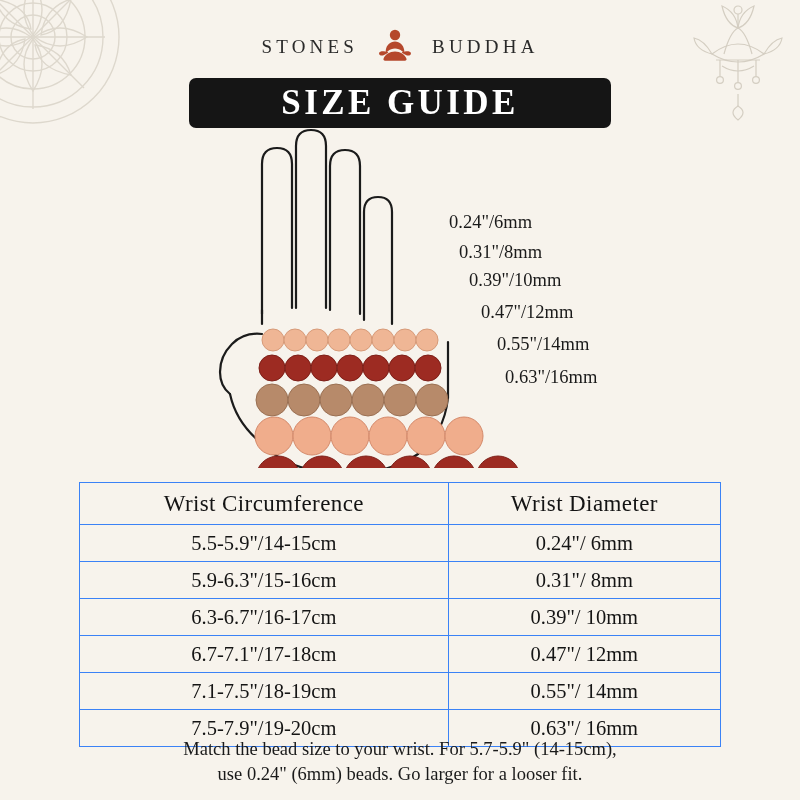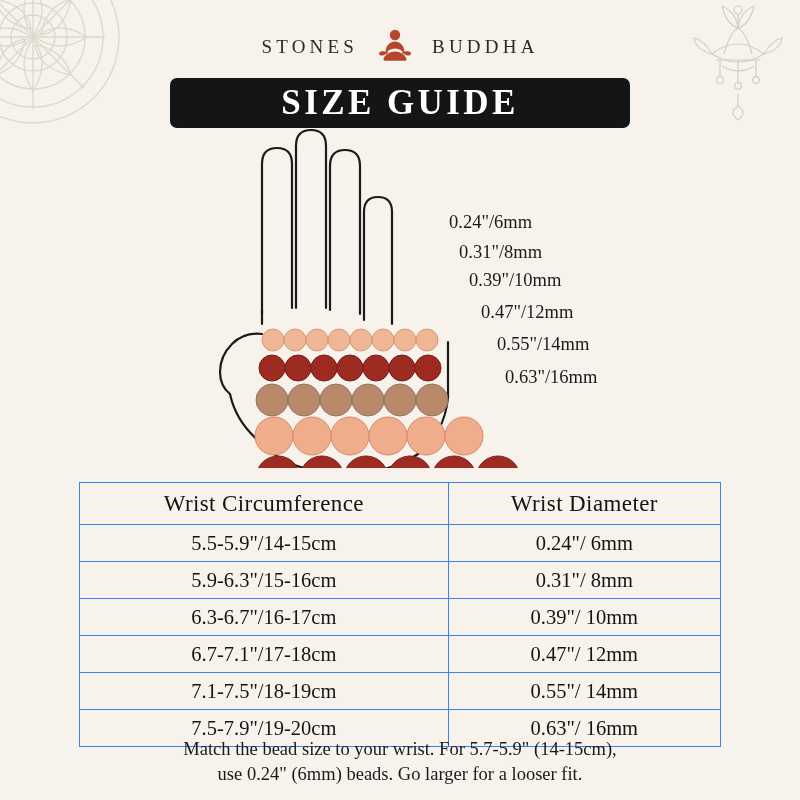--- a/index.html
+++ b/index.html
@@ -44,21 +44,21 @@
     font-weight: 400;
   }
   .brand-logo { display: block; }
 
   
   .title-banner {
     position: absolute;
     top: 78px;
     left: 50%;
     transform: translateX(-50%);
-    width: 460px;
+    width: 422px;
     height: 50px;
     background: #151515;
     border-radius: 7px;
     display: flex;
     align-items: center;
     justify-content: center;
   }
   .title-banner .title-text {
     color: #ffffff;
     font-size: 35px;

